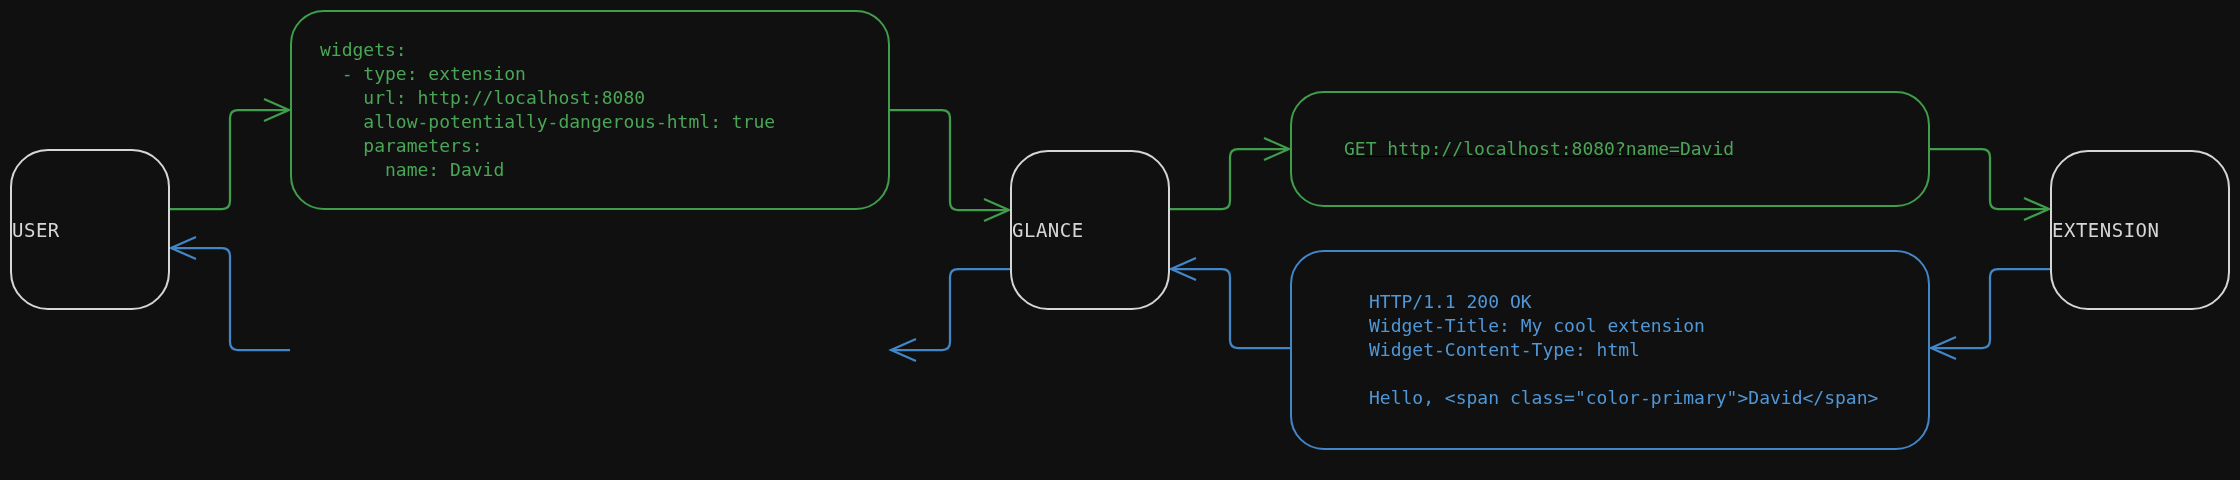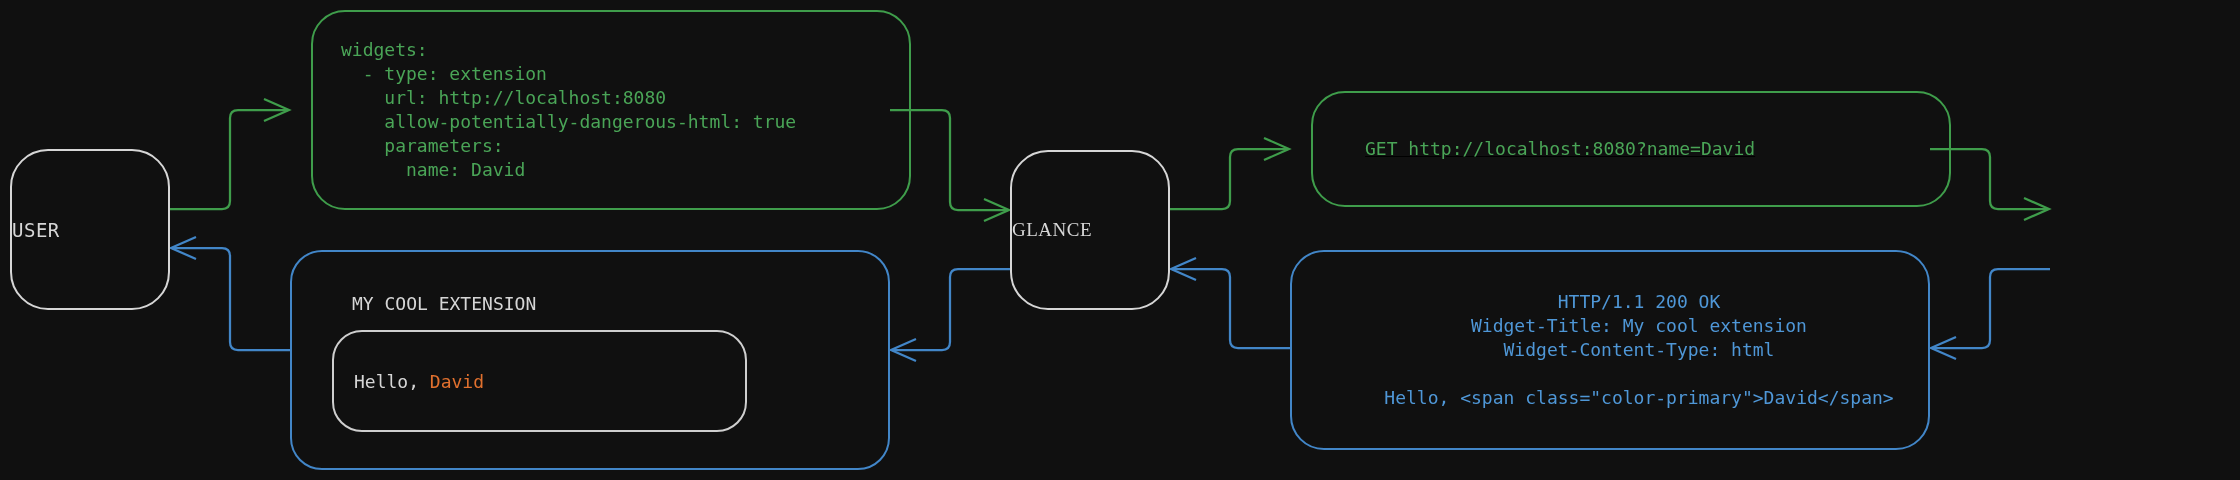--- a/index.html
+++ b/index.html
@@ -41,31 +41,31 @@
     box-sizing:border-box;
     display:flex;flex-direction:column;justify-content:center;
   }
   .codebox pre{
     margin:0;
     font-family:inherit;
     font-size:18px;
     line-height:24px;
     white-space:pre;
   }
-  .box-green{border-color:var(--green);margin-left:21px;}
+  .box-green{border-color:var(--green);}
   .box-green pre{color:var(--green-text);}
   .box-blue{border-color:var(--blue);}
   .box-blue pre{color:var(--blue-text);}
 
   #config-box{left:290px;top:10px;width:600px;height:200px;padding-left:28px;}
   #request-box{left:1290px;top:91px;width:640px;height:116px;padding-left:52px;text-decoration:underline;}
-  #response-box{left:1290px;top:250px;width:640px;height:200px;padding-left:58px;text-align:center;}
+  #response-box{left:1290px;top:250px;width:640px;height:200px;padding-left:77px;}
 
   #user-node{left:10px;top:149px;width:160px;height:161px;}
-  #glance-node{left:1010px;top:150px;width:160px;height:160px;font-family:Liberation Serif, serif;}
+  #glance-node{left:1010px;top:150px;width:160px;height:160px;}
   #extension-node{left:2050px;top:150px;width:180px;height:160px;}
 
   #widget-box{
     position:absolute;left:290px;top:250px;width:600px;height:220px;
     border:2px solid var(--blue);border-radius:32px;box-sizing:border-box;
   }
   #widget-title{
     position:absolute;left:60px;top:40px;
     color:var(--fg);font-size:18px;line-height:24px;white-space:pre;
   }
@@ -121,20 +121,23 @@
   </svg>
 
   <div class="node" id="user-node">
     <span>USER</span>
   </div>
 
   <div class="node" id="glance-node">
     <span>GLANCE</span>
   </div>
 
+  <div class="node" id="extension-node">
+    <span>EXTENSION</span>
+  </div>
 
   <div class="codebox box-green" id="config-box">
     <pre>widgets:
   - type: extension
     url: http://localhost:8080
     allow-potentially-dangerous-html: true
     parameters:
       name: David</pre>
   </div>
 
@@ -143,18 +146,14 @@
   </div>
 
   <div class="codebox box-blue" id="response-box">
     <pre>HTTP/1.1 200 OK
 Widget-Title: My cool extension
 Widget-Content-Type: html
 
 Hello, &lt;span class="color-primary"&gt;David&lt;/span&gt;</pre>
   </div>
 
-  <div id="widget-box">
-    <div id="widget-title">MY COOL EXTENSION</div>
-    <div id="widget-inner"><span>Hello, </span><span class="name">David</span></div>
-  </div>
 
 </div>
 
 </body></html>

